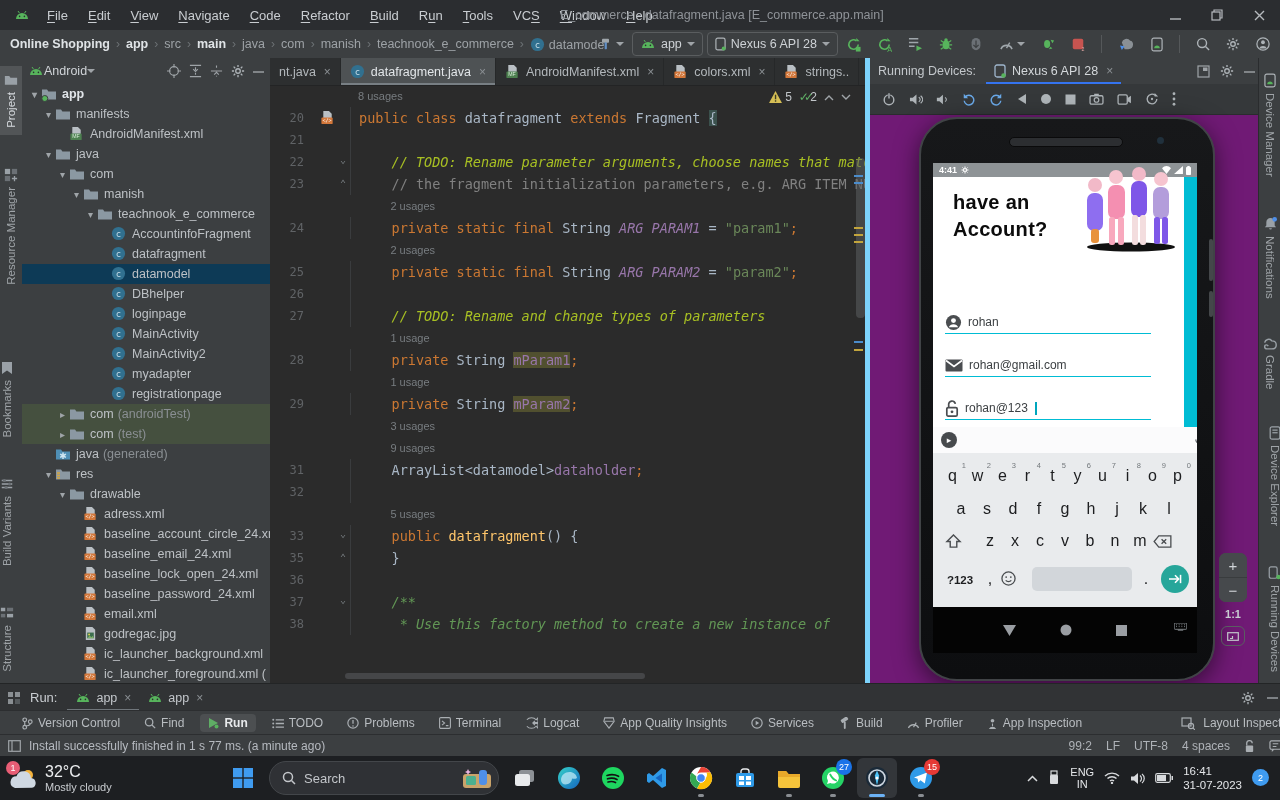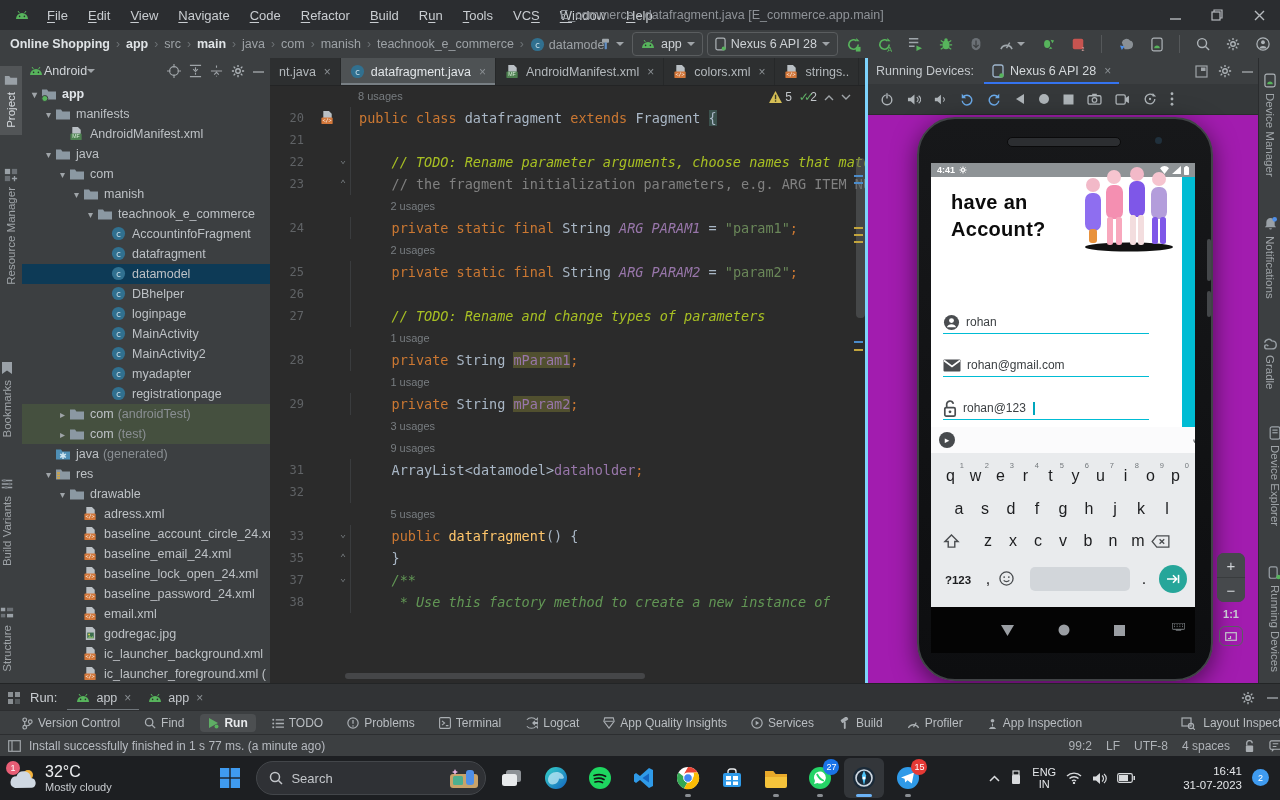--- a/index.html
+++ b/index.html
@@ -66,21 +66,21 @@
   .tk-f{color:#9876aa;} .tk-st{color:#6a8759;} .tk-dc{color:#ffc66b;}
   .tk-hl{color:#9876aa;background:#51502f;}
   .tk-ul{color:#9876aa;text-decoration:underline wavy #4d8f4d 1px;text-underline-offset:3px;}
   .tk-br{color:#a9b7c6;background:#3b514d;}
   .tk-doc{color:#629755;font-style:italic;}
   #inspect{position:absolute;right:14px;top:32px;display:flex;align-items:center;gap:7px;color:#c2c6ca;font-size:12px;}
   .smark{position:absolute;right:2px;width:9px;height:2px;}
   #vthumb{position:absolute;right:0;top:100px;width:9px;height:160px;background:#5b5e60;opacity:.55;border-radius:4px;}
   #hthumb{position:absolute;left:75px;bottom:4px;width:300px;height:6px;background:#56595b;opacity:.6;border-radius:3px;}
   
-  #rpanel{left:865px;top:58px;width:393px;height:625px;background:#a21caf;border-left:3px solid #7dd3fc;}
+  #rpanel{left:865px;top:58px;width:393px;height:625px;background:#701a75;border-left:5px solid #7dd3fc;}
   #rp-header{height:26px;background:#3c3f41;display:flex;align-items:center;padding:0 8px;font-size:12.5px;color:#c3c7cb;}
   #rp-tab{display:flex;align-items:center;gap:6px;margin-left:10px;height:26px;padding:0 8px;position:relative;color:#d4d8db;}
   #rp-tab::after{content:"";position:absolute;left:0;right:0;bottom:0;height:2px;background:#3574f0;}
   #rp-tools{margin-left:auto;display:flex;align-items:center;gap:10px;}
   #rp-toolbar{height:30px;background:#35383a;border-bottom:1px solid #2a2c2e;display:flex;align-items:center;gap:13px;padding:0 12px;}
   #phone{left:49px;top:2px;width:292px;height:560px;background:linear-gradient(180deg,#17181a,#0d0e10);border:2px solid #404346;border-radius:38px;box-shadow:0 6px 24px rgba(0,0,0,.55);}
   #earpiece{left:88px;top:18px;width:112px;height:8px;background:#2c2e31;border-radius:5px;border:1px solid #0a0a0b;}
   #fcam{left:236px;top:18px;width:7px;height:7px;border-radius:50%;background:#20303c;}
   #speaker{left:94px;top:516px;width:104px;height:9px;background:#2c2e31;border-radius:6px;}
   #pscreen{left:12px;top:44px;width:264px;height:490px;background:#fff;overflow:hidden;}
@@ -120,21 +120,21 @@
   #weather .t2{color:#c9ccd0;font-size:11px;}
   .badge{position:absolute;border-radius:50%;color:#fff;font-size:9px;display:flex;align-items:center;justify-content:center;}
   #tb-center{display:flex;align-items:center;gap:6px;margin:0 auto;}
   #search-pill{width:210px;height:32px;background:#2f3135;border:1px solid #43464a;border-radius:17px;display:flex;align-items:center;padding:0 6px 0 12px;gap:8px;color:#c3c6ca;font-size:13px;}
   .tb-app{position:relative;width:40px;height:40px;display:flex;align-items:center;justify-content:center;border-radius:6px;}
   .tb-app.active{background:#33363a;}
   .tb-app .dot{position:absolute;bottom:1px;left:17px;width:6px;height:3px;border-radius:2px;background:#898d92;}
   .tb-app.active .dot{width:16px;left:12px;background:#6cb2f5;}
   #tray{display:flex;align-items:center;gap:10px;margin-left:auto;padding-right:10px;color:#e4e6e9;}
   #tray .lang{font-size:11px;line-height:12px;text-align:center;}
-  #clock{font-size:11.5px;line-height:14px;text-align:right;margin-left:38px;}
+  #clock{font-size:11.5px;line-height:14px;text-align:left;}
 </style>
 </head>
 <body>
 
 <div id="root">
 
   <div class="abs" id="titlebar">
     <span style="margin-left:14px">
         <svg width="16" height="10" viewBox="0 0 16 10">
           <path d="M2 9a6 6 0 0 1 12 0z" fill="#57b45c"></path>
@@ -797,20 +797,21 @@
         <div class="crow"><span class="lnum">28</span><span class="gut"></span><span class="ctext"><span class="tk-kw">    private </span><span class="tk-pl">String </span><span class="tk-hl">mParam1</span><span class="tk-kw">;</span></span></div>
         <div class="crow"><span class="lnum"></span><span class="gut" style="border:none"></span><span class="ctext inlay" style="padding-left:40.4px">1 usage</span></div>
         <div class="crow"><span class="lnum">29</span><span class="gut"></span><span class="ctext"><span class="tk-kw">    private </span><span class="tk-pl">String </span><span class="tk-hl">mParam2</span><span class="tk-kw">;</span></span></div>
         <div class="crow"><span class="lnum"></span><span class="gut" style="border:none"></span><span class="ctext inlay" style="padding-left:40.4px">3 usages</span></div>
         <div class="crow"><span class="lnum"></span><span class="gut" style="border:none"></span><span class="ctext inlay" style="padding-left:40.4px">9 usages</span></div>
         <div class="crow"><span class="lnum">31</span><span class="gut"></span><span class="ctext"><span class="tk-pl">    ArrayList&lt;datamodel&gt;</span><span class="tk-ul">dataholder</span><span class="tk-kw">;</span></span></div>
         <div class="crow"><span class="lnum">32</span><span class="gut"></span><span class="ctext"></span></div>
         <div class="crow"><span class="lnum"></span><span class="gut" style="border:none"></span><span class="ctext inlay" style="padding-left:40.4px">5 usages</span></div>
         <div class="crow"><span class="lnum">33</span><span class="gut"><span class="fold">⌄</span></span><span class="ctext"><span class="tk-kw">    public </span><span class="tk-dc">datafragment</span><span class="tk-pl">() {</span></span></div>
         <div class="crow"><span class="lnum">35</span><span class="gut"><span class="fold" style="top:5px">⌃</span></span><span class="ctext"><span class="tk-pl">    }</span></span></div>
+        <div class="crow"><span class="lnum">36</span><span class="gut"></span><span class="ctext"></span></div>
         <div class="crow"><span class="lnum">37</span><span class="gut"><span class="fold">⌄</span></span><span class="ctext"><span class="tk-doc">    /**</span></span></div>
         <div class="crow"><span class="lnum">38</span><span class="gut"></span><span class="ctext"><span class="tk-doc">     * Use this factory method to create a new instance of</span></span></div>
       </div>
     <div id="inspect">
       <span style="display:flex;align-items:center;gap:3px">
           <span>
             <svg width="13" height="12" viewBox="0 0 14 13">
               <path d="M7 0L14 13H0z" fill="#d6bf55"></path>
               <rect x="6.3" y="4" width="1.5" height="5" fill="#3b3b24"></rect>
               <rect x="6.3" y="10" width="1.5" height="1.6" fill="#3b3b24"></rect>

